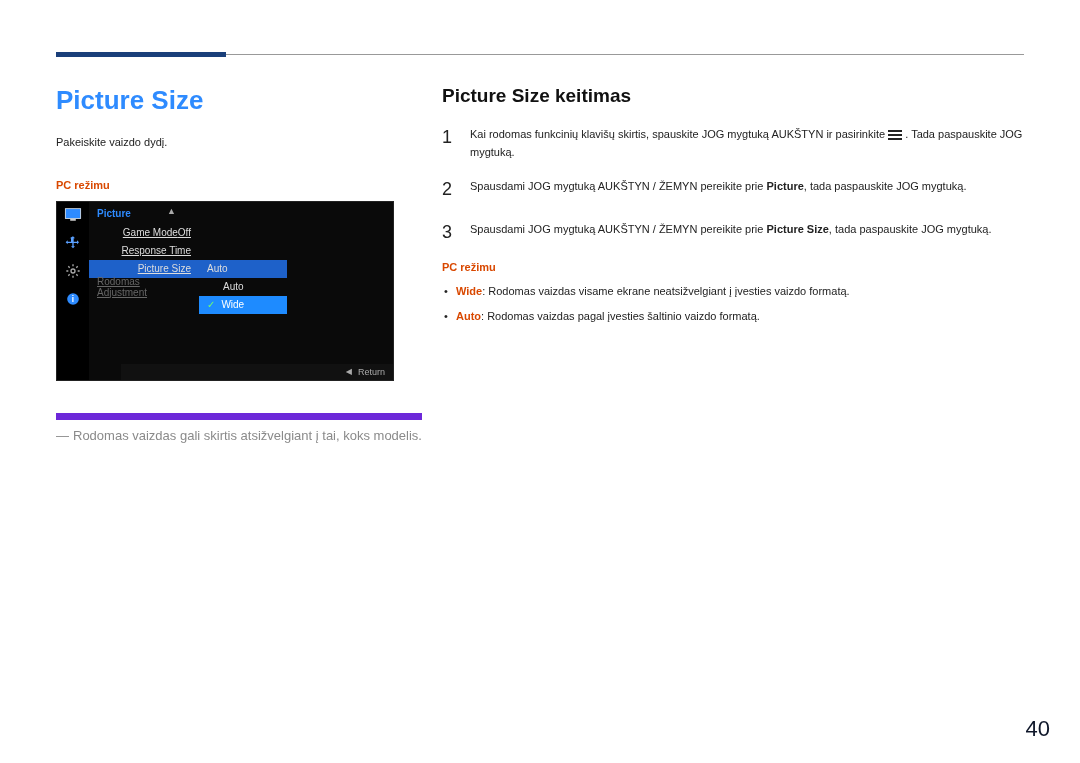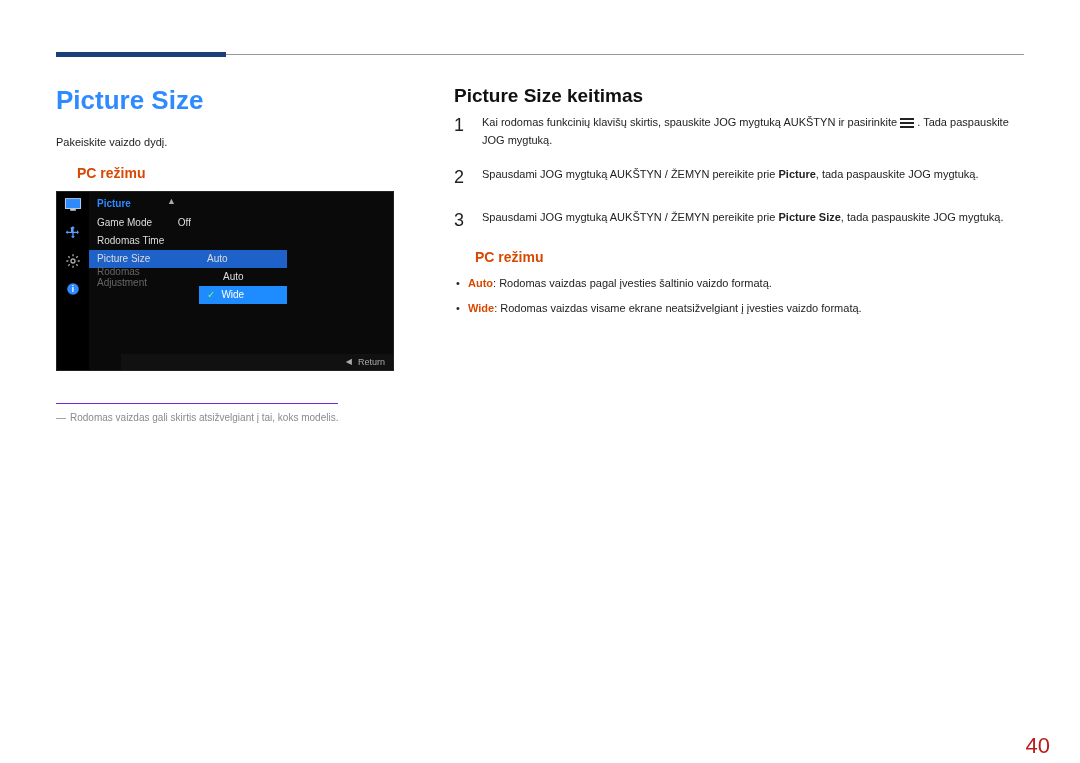--- a/index.html
+++ b/index.html
@@ -1,51 +1,51 @@
 <!DOCTYPE html>
 <html><head>
 <meta charset="utf-8">
 <style>
   * { box-sizing: border-box; margin: 0; padding: 0; }
   body { font-family: Arial, Helvetica, sans-serif; background: #fff; color: #222; width: 1080px; height: 763px; position: relative; }
   .page { padding: 54px 56px 0 56px; }
   .topbar { border-top: 1px solid #999; position: relative; margin-bottom: 30px; }
   .topbar .accent { position: absolute; left: 0; top: -3px; width: 170px; height: 5px; background: #1a3f7a; }
-  .columns { display: flex; gap: 28px; }
+  .columns { display: flex; gap: 16px; }
   .left { width: 370px; flex: 0 0 370px; }
   .right { flex: 1; }
   .h1-left { color: #2e8bff; font-weight: 700; font-size: 26px; margin-bottom: 18px; }
-  .h1-right { color: #111; font-weight: 700; font-size: 19px; margin-bottom: 4px; }
-  .body { font-size: 11px; line-height: 1.5; color: #222; margin-bottom: 14px; }
-  .pc { color: #d94800; font-weight: 700; font-size: 14px; margin-bottom: 10px; margin-left: 21px; }
-  .footnote { color: #8a8a8a; font-size: 10px; margin-top: 26px; border-top: 1px solid #6d28d9; display:inline-block; padding-top:8px; }
+  .h1-right { color: #111; font-weight: 700; font-size: 19px; margin-bottom: 16px; }
+  .body { font-size: 11px; line-height: 1.5; color: #222; margin-bottom: 28px; }
+  .pc { color: #d94800; font-weight: 700; font-size: 11px; margin-bottom: 10px; }
+  .footnote { color: #8a8a8a; font-size: 13px; margin-top: 26px; border-top: 7px solid #6d28d9; display:inline-block; padding-top:8px; }
   .footnote .dash { margin-right:4px; }
   .step { display:flex; gap:14px; margin-bottom:14px; font-size:11px; line-height:1.6; }
   .step .num { font-size:18px; font-weight:400; color:#222; width:14px; flex:0 0 14px; }
   .step .txt { flex:1; padding-top:3px; }
   .strong { font-weight:700; color:#222; }
   .accent-inline { font-weight:700; color:#d94800; }
   .bullets { font-size:11px; }
   .bullets li { list-style:none; padding-left:14px; position:relative; margin-bottom:8px; line-height:1.6;}
   .bullets li::before { content:"•"; position:absolute; left:2px; top:0; }
-  .pagenum { position:absolute; right:30px; bottom:4px; font-size:22px; color:#b91c1c; }
+  .pagenum { position:absolute; right:30px; bottom:21px; font-size:22px; color:#0f172a; }
 
   
   .osd { width: 338px; height:180px; background:#0a0a0a; border:1px solid #222; display:flex; position:relative; font-size:10px; color:#ddd; margin-bottom:6px;}
   .osd-sidebar { width:32px; background:#000; display:flex; flex-direction:column; align-items:center; padding-top:6px; gap:14px;}
   .side-icon { width:18px; height:14px; display:flex; align-items:center; justify-content:center;}
   .icon-monitor svg { width:18px; height:14px; }
   .icon-move svg { width:16px; height:16px; }
   .icon-gear svg { width:16px; height:16px; }
   .icon-info svg { width:14px; height:14px; }
   .osd-main { flex:1; display:flex; position:relative; }
   .osd-col1 { width:110px; padding-top:2px; }
   .osd-col2 { width:88px; padding-top:22px; }
   .osd-desc { flex:1; padding:6px 8px; font-size:9px; color:#ccc; line-height:1.3; }
-  .osd-row { height:18px; display:flex; align-items:center; padding:0 8px; justify-content:space-between; }
+  .osd-row { height:18px; display:flex; align-items:center; padding:0 8px; justify-content:flex-end;text-decoration:underline; }
   .osd-title { color:#2e8bff; font-weight:700; height:20px; display:flex; align-items:center; padding:0 8px;}
   .osd-hl { background:#1e61c9; }
   .osd-dim { color:#666; }
   .osd-opt { height:18px; display:flex; align-items:center; padding:0 8px; gap:6px; }
   .osd-opt.hl { background:#1e8bff; color:#fff; }
   .chk { color:#6fff6f; font-size:10px; }
   .up-arrow { position:absolute; left:78px; top:4px; color:#aaa; font-size:9px;}
   .osd-footer { position:absolute; bottom:0; left:32px; right:0; height:16px; background:#111; display:flex; justify-content:flex-end; align-items:center; gap:6px; padding:0 8px; color:#aaa; font-size:9px;}
   .tri { font-size:8px; }
   .menu-glyph { display:inline-block; width:14px; height:10px; vertical-align:middle; }
@@ -95,21 +95,21 @@
         </div>
         <div class="osd-main">
           <div class="up-arrow">▲</div>
           <div class="osd-col1">
             <div class="osd-title">Picture</div>
             <div class="osd-row">
               <span>Game Mode</span>
               <span>Off</span>
             </div>
             <div class="osd-row">
-              <span>Rodomas Time</span>
+              <span>Response Time</span>
             </div>
             <div class="osd-row osd-hl">
               <span>Picture Size</span>
             </div>
             <div class="osd-row osd-dim">
               <span>Rodomas Adjustment</span>
             </div>
           </div>
           <div class="osd-col2">
             <div style="height:36px"></div>
@@ -161,23 +161,23 @@
         <div class="num">3</div>
         <div class="txt">
           <span>Spausdami JOG mygtuką AUKŠTYN / ŽEMYN pereikite prie </span><span class="strong">Picture Size</span><span>, tada paspauskite JOG mygtuką.</span>
         </div>
       </div>
 
       <div class="pc" style="margin-top:6px;">PC režimu</div>
 
       <ul class="bullets">
         <li>
-          <span class="accent-inline">Auto</span><span>: Rodomas vaizdas pagal įvesties šaltinio vaizdo formatą.</span>
+          <span class="accent-inline">Wide</span><span>: Rodomas vaizdas visame ekrane neatsižvelgiant į įvesties vaizdo formatą.</span>
         </li>
         <li>
-          <span class="accent-inline">Wide</span><span>: Rodomas vaizdas visame ekrane neatsižvelgiant į įvesties vaizdo formatą.</span>
+          <span class="accent-inline">Auto</span><span>: Rodomas vaizdas pagal įvesties šaltinio vaizdo formatą.</span>
         </li>
       </ul>
     </div>
   </div>
 </div>
 
 <div class="pagenum">40</div>
 
 </body></html>

